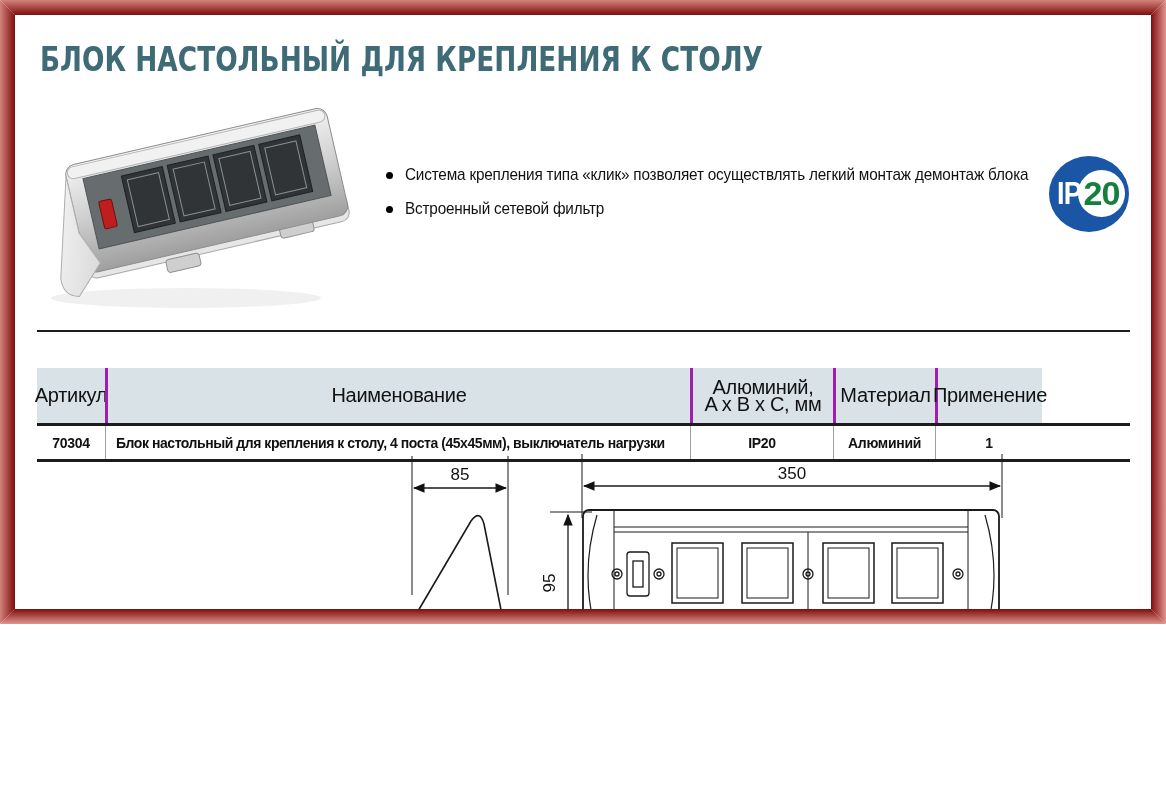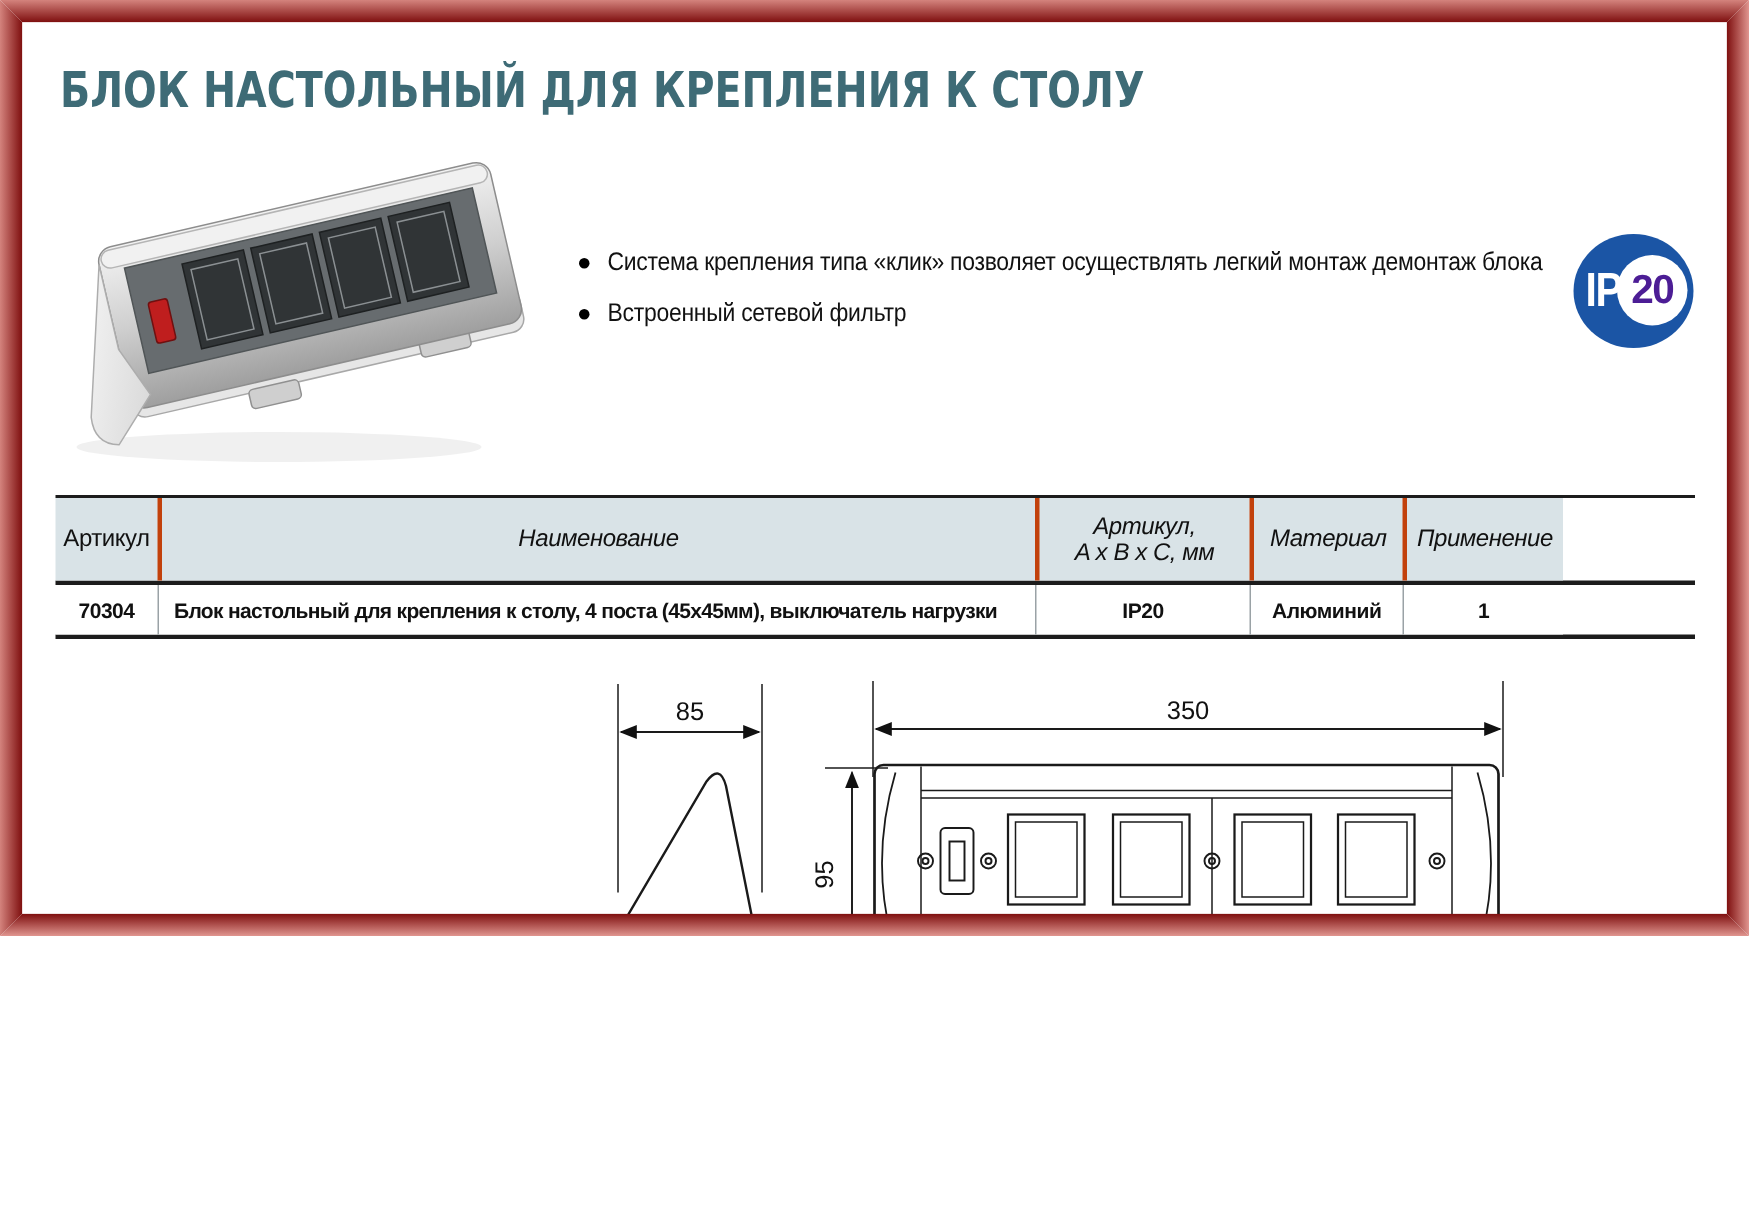--- a/index.html
+++ b/index.html
@@ -34,31 +34,31 @@
   .feature-text{font-size:17px;letter-spacing:-0.2px;white-space:nowrap;
     transform:scaleX(0.9);transform-origin:left top;}
 
   
   .ip-badge{position:absolute;left:1049px;top:156px;width:80px;height:76px;
     background:#1b55a5;border-radius:50%;}
   .ip-ip{position:absolute;left:8px;top:19px;color:#fff;font-weight:bold;font-size:32px;
     letter-spacing:-1px;transform:scaleX(0.85);transform-origin:left top;}
   .ip-circle{position:absolute;right:4px;top:14px;width:47px;height:47px;background:#fff;
     border-radius:50%;display:flex;align-items:center;justify-content:center;
-    color:#4c1d95;font-weight:bold;font-size:27px;letter-spacing:-1px;}
+    color:#15803d;font-weight:bold;font-size:34px;letter-spacing:-1px;}
 
   
   .tbl{position:absolute;left:37px;top:330px;width:1093px;}
   .tbl-topline{height:2px;background:#1c1c1c;}
   .tbl-thick{height:3px;background:#1c1c1c;}
   .tbl-header,.tbl-row{display:grid;grid-template-columns:68px 585px 143px 102px 107px 88px;}
   .th{background:#d9e3e7;min-height:55px;display:flex;flex-direction:column;
-    align-items:center;justify-content:center;font-size:16px;line-height:17px;
-    letter-spacing:-0.3px;text-align:center;}
-  .th+.th{border-left:3px solid #c2410c;font-style:italic;}
+    align-items:center;justify-content:center;font-size:20px;line-height:17px;
+    letter-spacing:-0.3px;text-align:center;margin-top:36px;}
+  .th+.th{border-left:3px solid #a21caf;}
   .td{min-height:33px;display:flex;align-items:center;justify-content:center;
     font-size:14px;font-weight:bold;letter-spacing:-0.3px;background:#fff;}
   .td+.td{border-left:1px solid #9aa2a6;}
   .td.name{justify-content:flex-start;padding-left:10px;letter-spacing:-0.45px;white-space:nowrap;}
 
   
   .drawings{position:absolute;left:380px;top:448px;width:660px;height:240px;}
   .drawings text{font-family:"Liberation Sans",sans-serif;font-size:17px;fill:#111;}
   .photo{position:absolute;left:36px;top:88px;width:320px;height:230px;}
 </style>
@@ -128,21 +128,21 @@
   <div class="tbl">
     <div class="tbl-topline"></div>
     <div class="tbl-header">
       <div class="th">
         <span>Артикул</span>
       </div>
       <div class="th">
         <span>Наименование</span>
       </div>
       <div class="th">
-        <span>Артикул,</span>
+        <span>Алюминий,</span>
         <span>A x B x C, мм</span>
       </div>
       <div class="th">
         <span>Материал</span>
       </div>
       <div class="th">
         <span>Применение</span>
       </div>
     </div>
     <div class="tbl-thick"></div>

